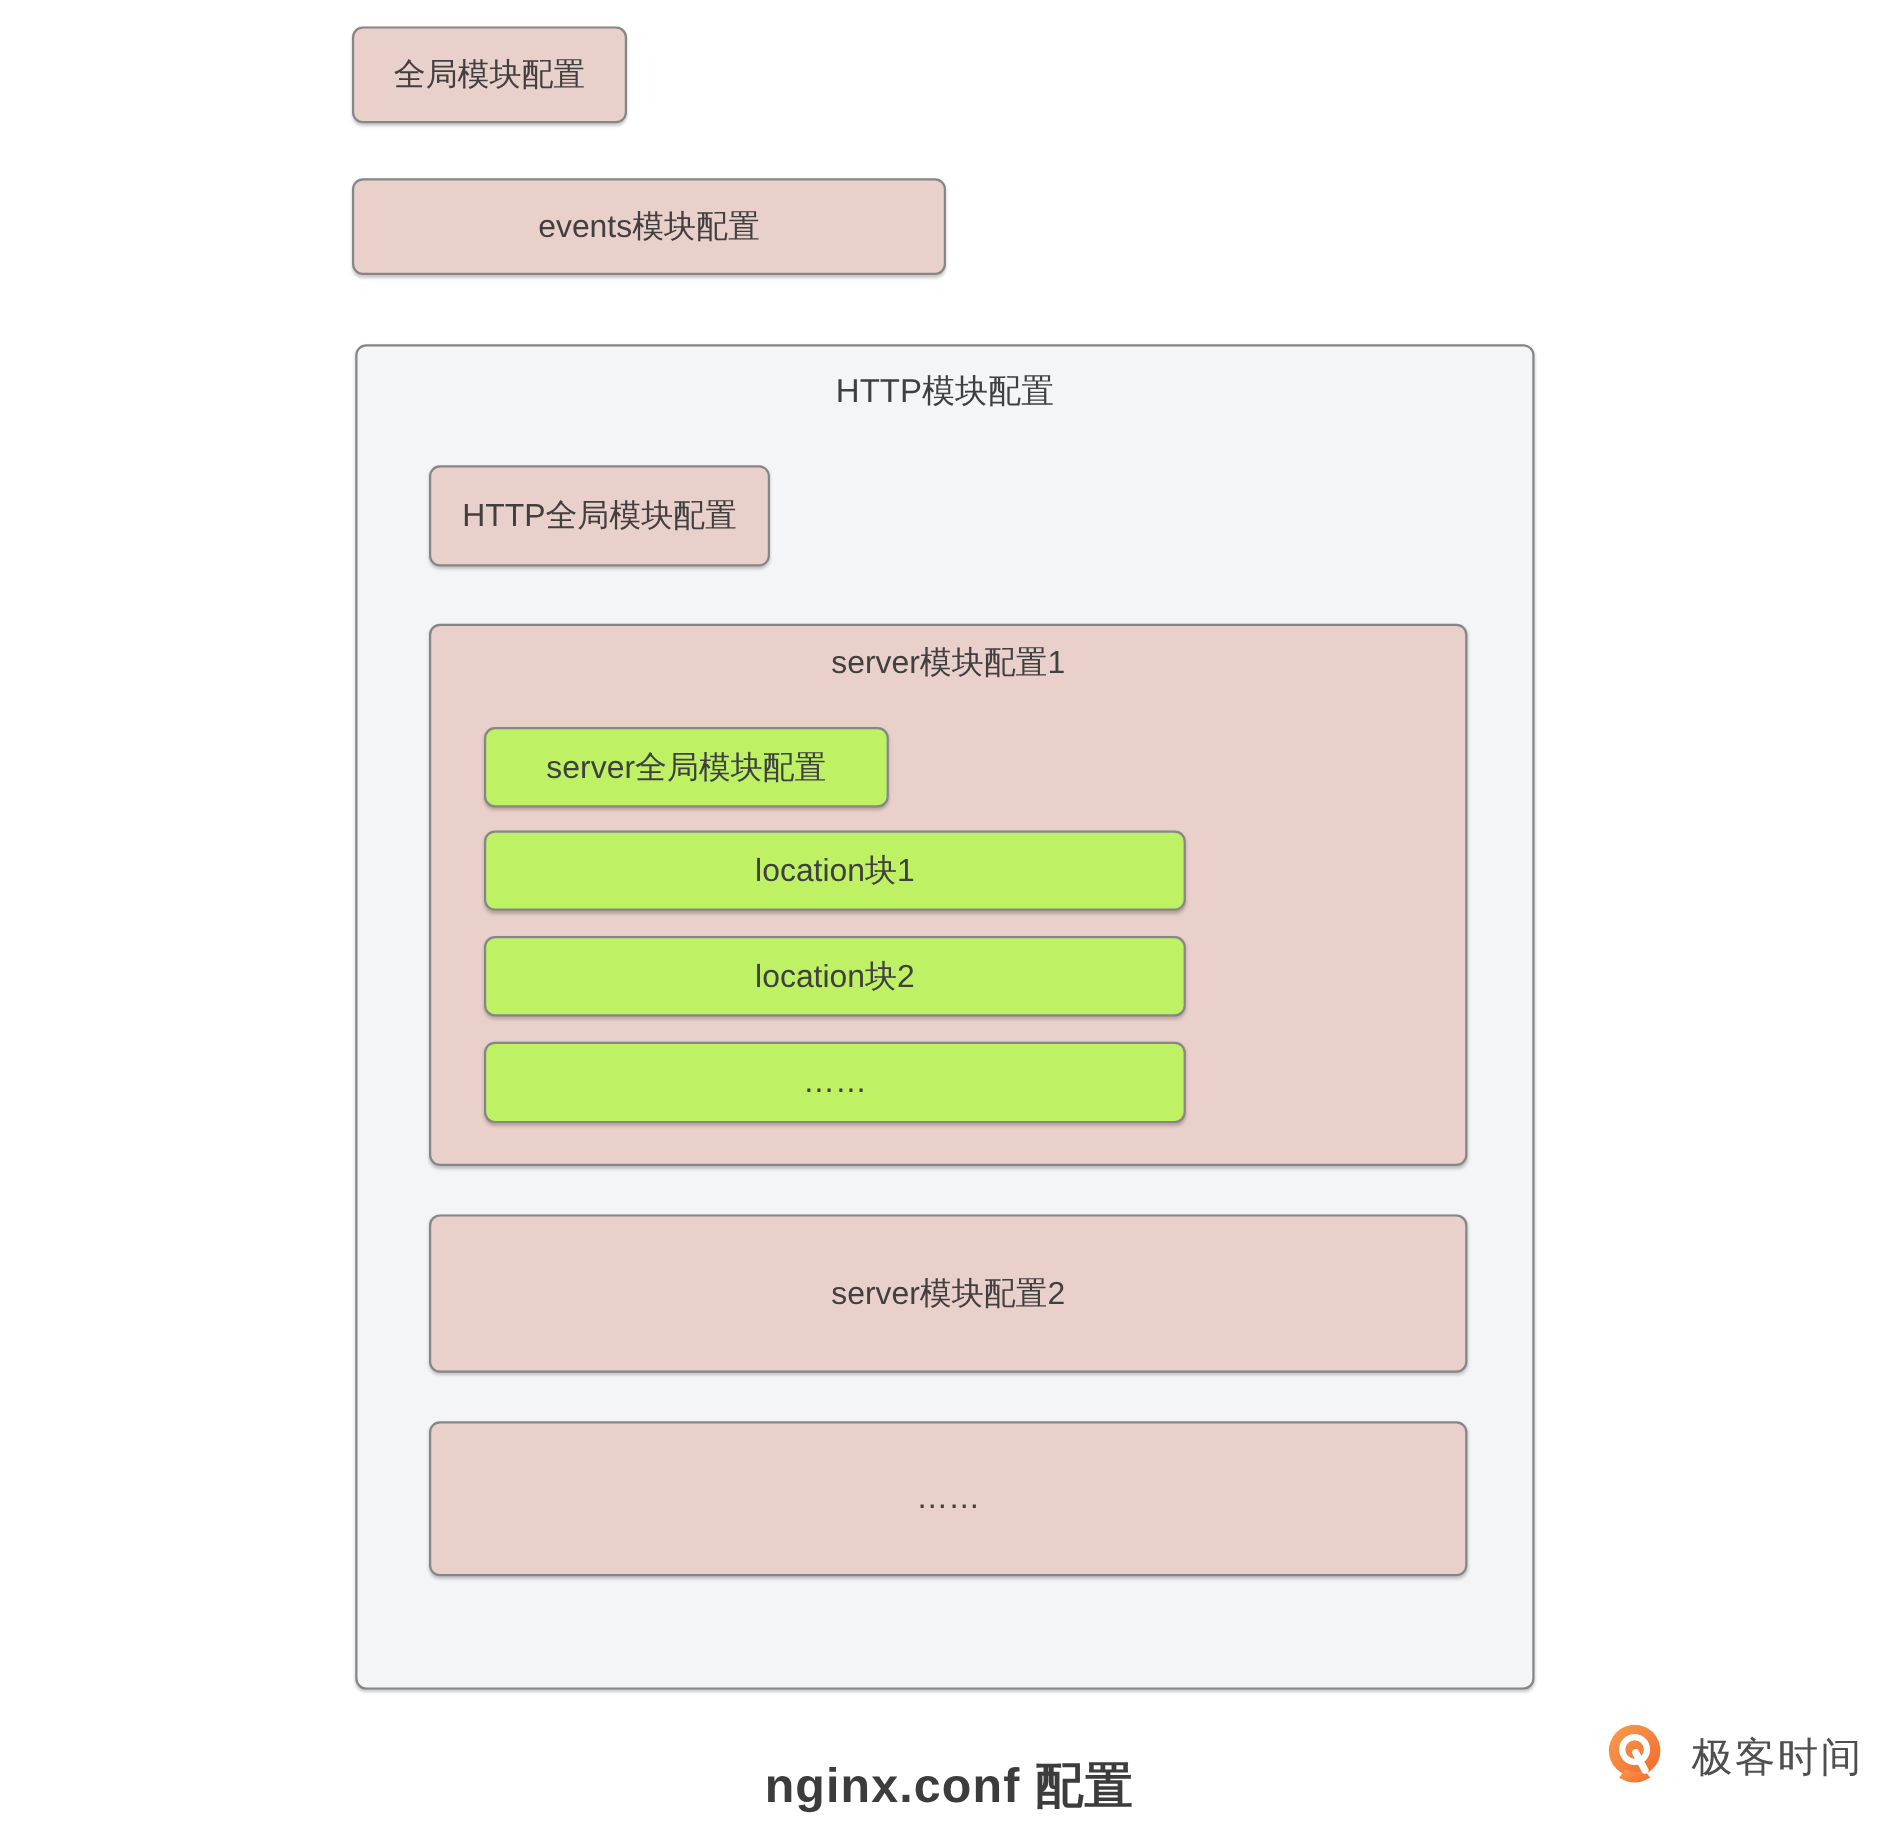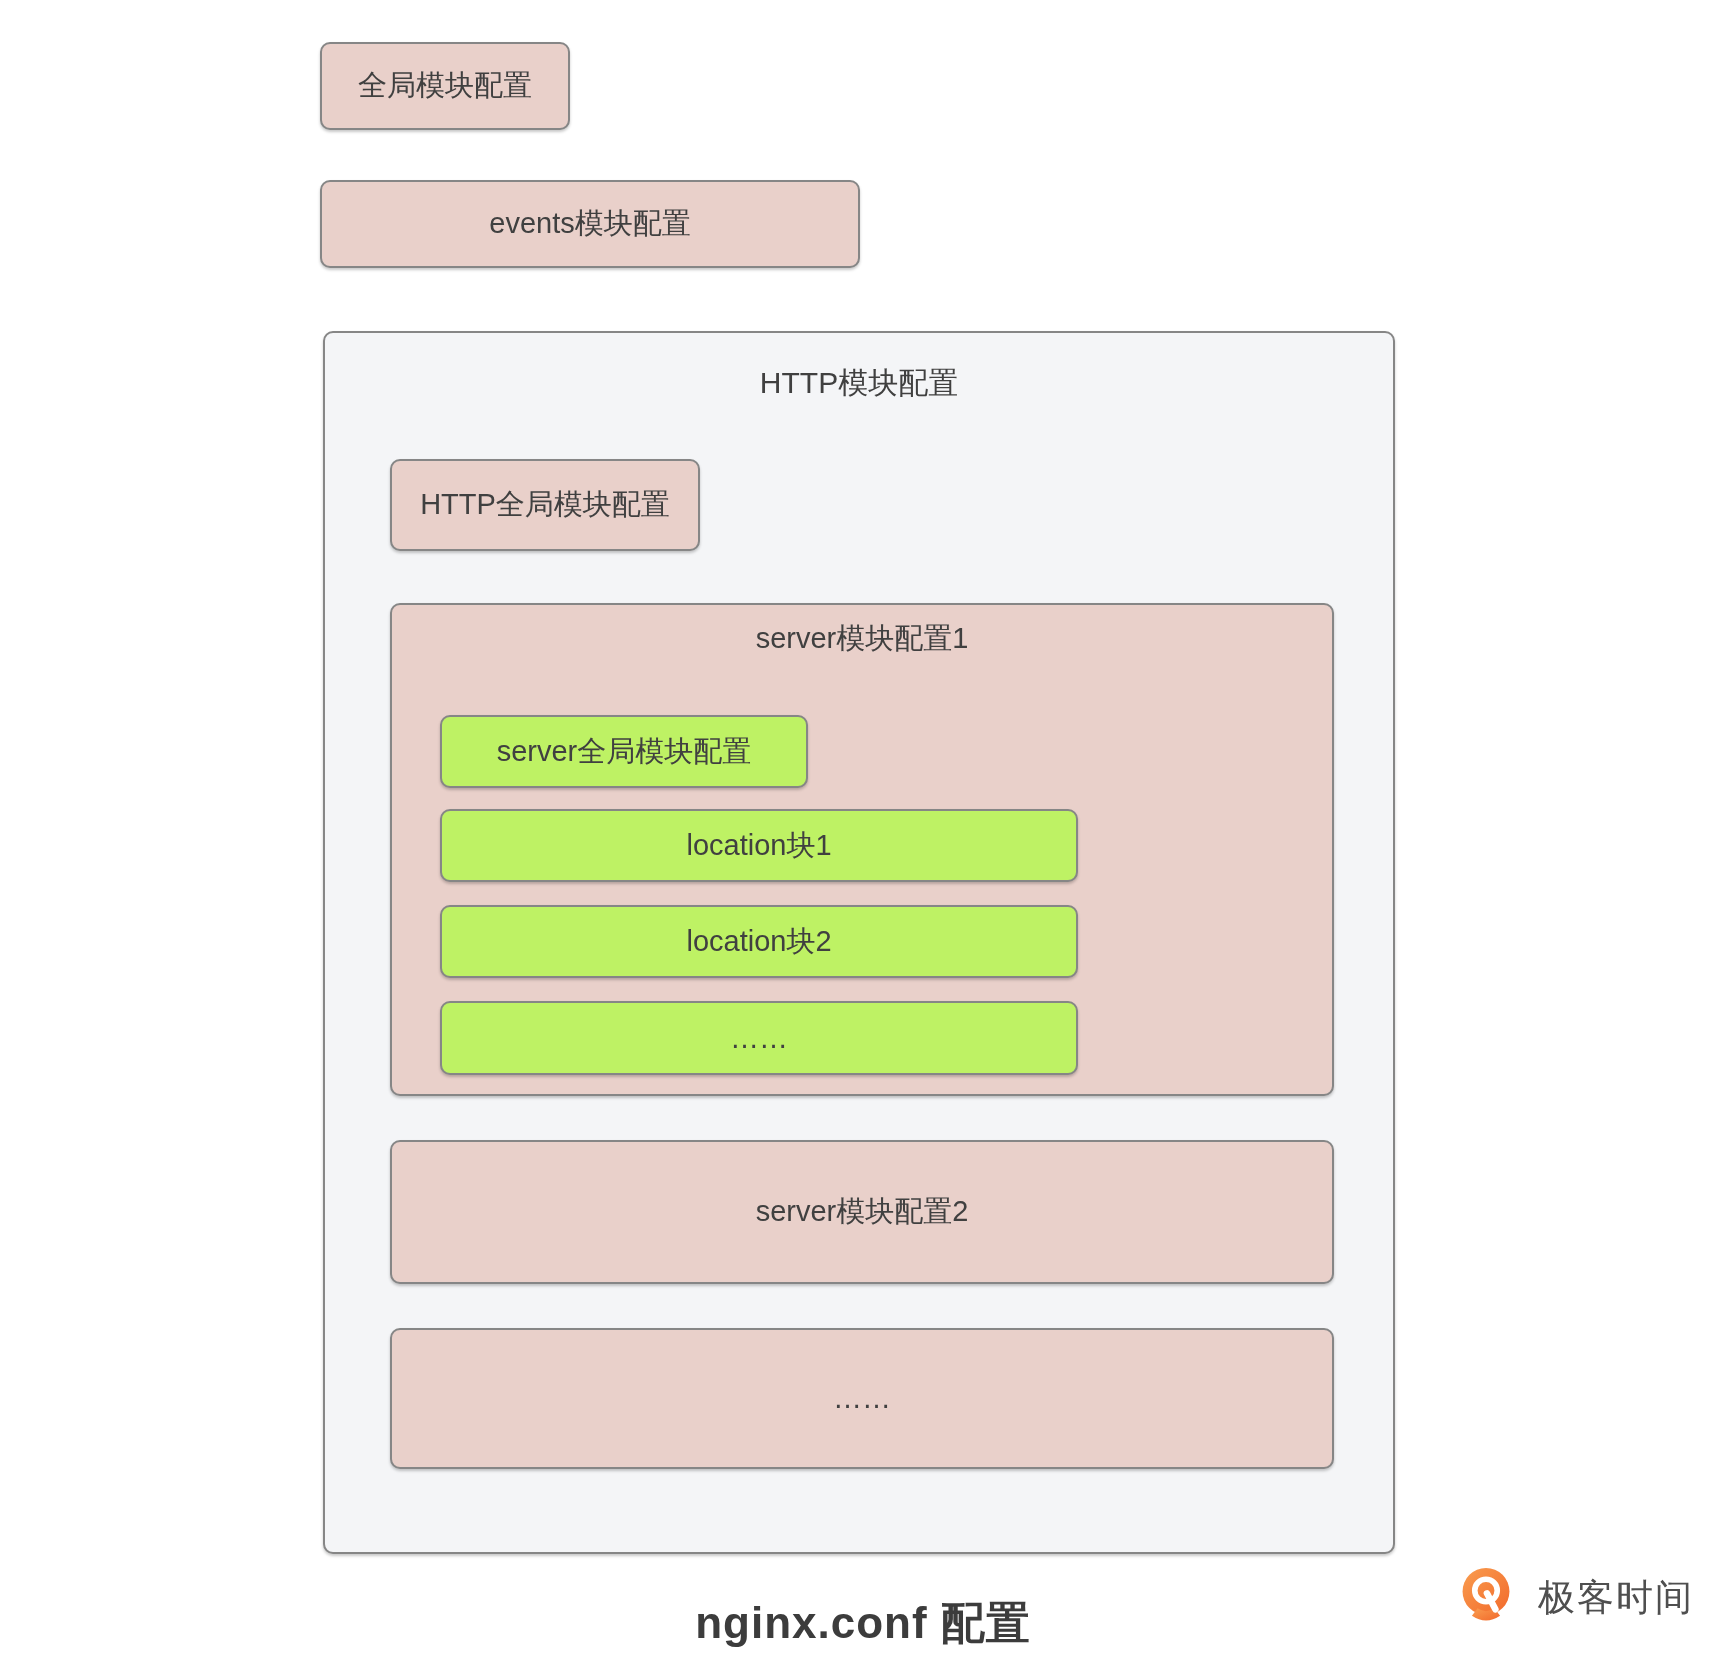--- a/index.html
+++ b/index.html
@@ -10,33 +10,32 @@
     background:#ffffff;
     font-family:"Liberation Sans","DejaVu Sans",sans-serif;
     color:var(--text,#404040);
     overflow:hidden;
   }
   .box {
     position:absolute;
     border:2px solid var(--box-border,#868686);
     border-radius:10px;
     box-shadow:0 2px 3px rgba(0,0,0,0.22);
-    margin-top:18px;
   }
   .center {
     display:flex; align-items:center; justify-content:center;
     font-size:29px;
   }
   .pink  { background:var(--pink-fill,#e9d0ca); }
   .white { background:#bef264; }
   .panel { background:var(--panel-fill,#f4f5f7); }
   .box-title {
     text-align:center;
     font-size:30px;
-    padding-top:30px;
+    padding-top:20px;
     color:var(--text,#404040);
   }
   .box-title.inner { font-size:29px; padding-top:14px; }
 
   
   .box-global  { left:320px; top:24px;  width:250px; height:88px; }
   .box-events  { left:320px; top:162px; width:540px; height:88px; }
 
   
   .http-container { left:323px; top:313px; width:1072px; height:1223px; }

